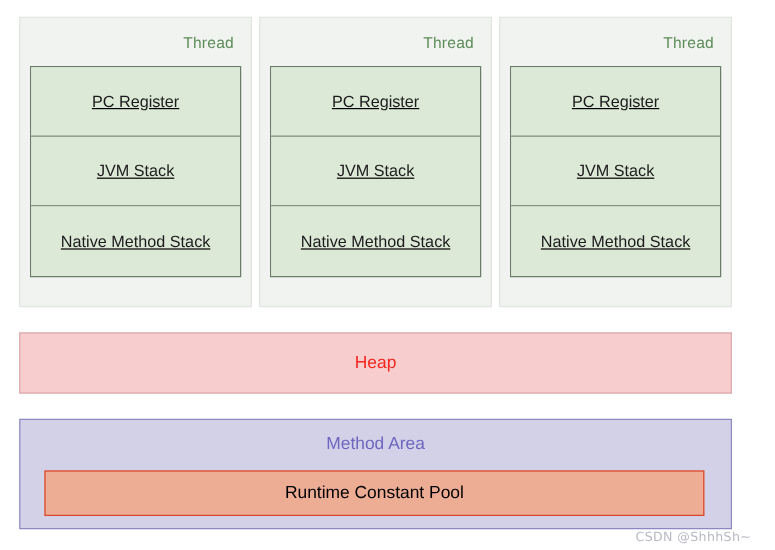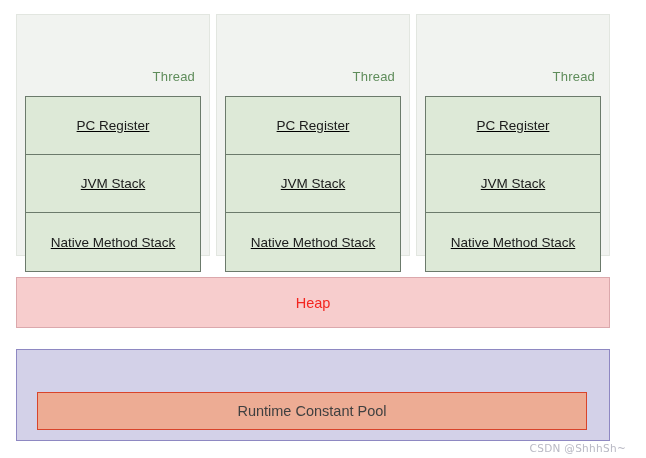--- a/index.html
+++ b/index.html
@@ -44,21 +44,20 @@
     flex-direction: column;
   }
 
   .thread-label {
     text-align: right;
     color: #5e8c5a;
     font-size: 13px;
     line-height: 15px;
     padding: 13px 6px 12px 0;
     letter-spacing: 0.2px;
-    margin-top: 41px;
   }
 
   .thread-boxes {
     border: 1.6px solid #6b7a6b;
     background: #dde9d7;
     box-sizing: border-box;
     text-decoration: underline;
   }
 
   .mem-box {
@@ -122,21 +121,21 @@
     width: 550px;
     height: 38px;
     box-sizing: border-box;
     background: #edac94;
     border: 1.8px solid #d8442b;
     display: flex;
     align-items: center;
     justify-content: center;
   }
   .constant-pool-label {
-    color: #404040;
+    color: #000000;
     font-size: 14.5px;
   }
 
   
   .watermark {
     position: absolute;
     right: 20px;
     bottom: 4px;
     color: #b9b9c4;
     font-size: 10.5px;
@@ -178,20 +177,21 @@
       </div>
     </div>
 
   </div>
 
   <div class="heap">
     <span class="heap-label">Heap</span>
   </div>
 
   <div class="method-area">
+    <div class="method-area-label">Method Area</div>
     <div class="constant-pool">
       <span class="constant-pool-label">Runtime Constant Pool</span>
     </div>
   </div>
 
   <div class="watermark">CSDN @ShhhSh~</div>
 
 </div>
 
 </body></html>

